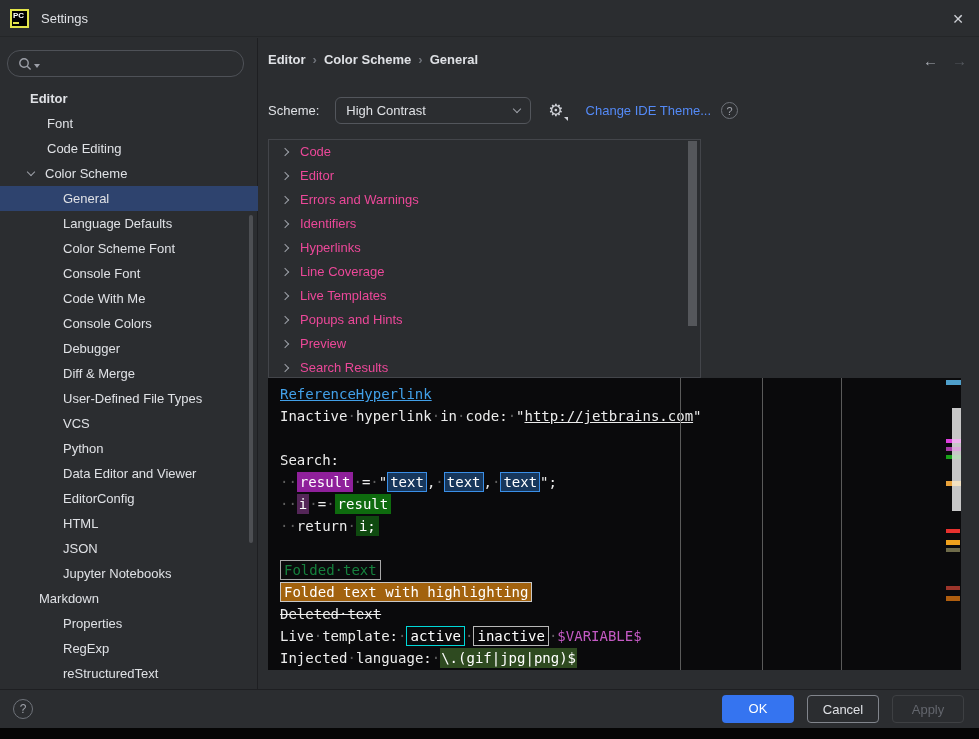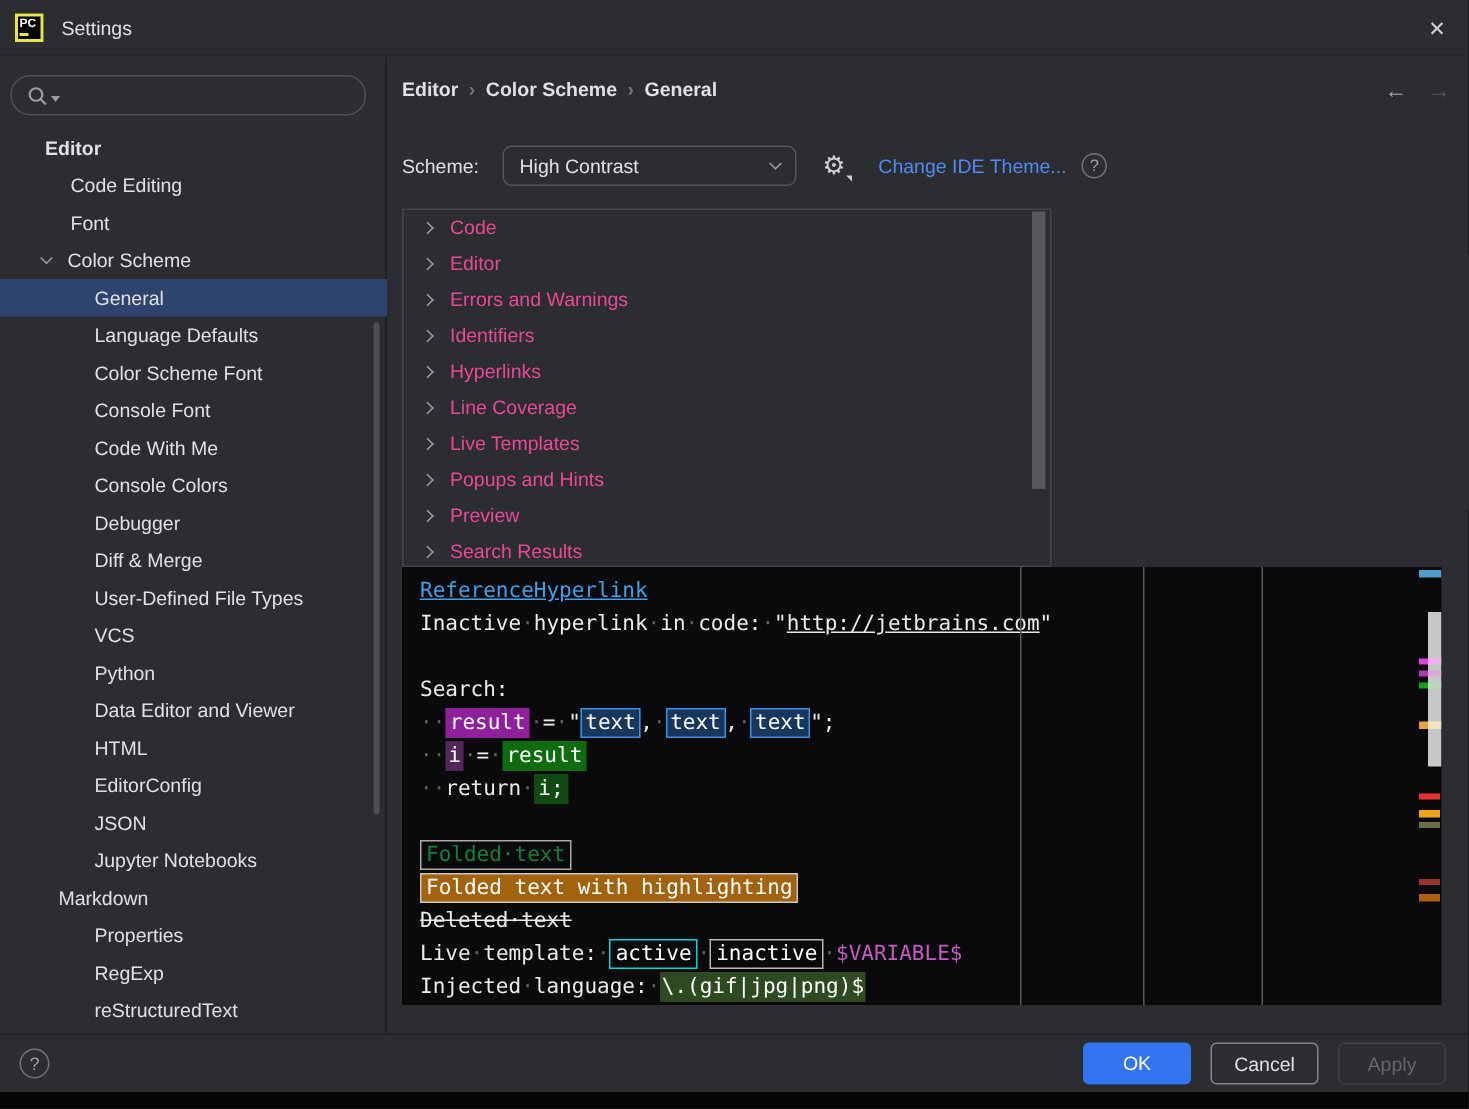--- a/index.html
+++ b/index.html
@@ -122,24 +122,24 @@
         <line x1="9.2" y1="9.2" x2="12.6" y2="12.6" stroke="#9DA0A8" stroke-width="1.4"></line>
       </svg>
       <span class="caret"></span>
       <input type="text" value="" style="">
     </div>
     <div class="sb-list" id="sidebar-list">
         <div class="sb-row bold" style="padding-left: 30px;">
           <span>Editor</span>
         </div>
         <div class="sb-row" style="padding-left: 47px;">
+          <span>Font</span>
+        </div>
+        <div class="sb-row" style="padding-left: 47px;">
           <span>Code Editing</span>
-        </div>
-        <div class="sb-row" style="padding-left: 47px;">
-          <span>Font</span>
         </div>
         <div class="sb-row" style="padding-left: 28px;">
           <span class="chev exp" style="margin-right: 11px;"></span>
           <span>Color Scheme</span>
         </div>
         <div class="sb-row selected" style="padding-left: 63px;">
           <span>General</span>
         </div>
         <div class="sb-row" style="padding-left: 63px;">
           <span>Language Defaults</span>
@@ -168,24 +168,24 @@
         <div class="sb-row" style="padding-left: 63px;">
           <span>VCS</span>
         </div>
         <div class="sb-row" style="padding-left: 63px;">
           <span>Python</span>
         </div>
         <div class="sb-row" style="padding-left: 63px;">
           <span>Data Editor and Viewer</span>
         </div>
         <div class="sb-row" style="padding-left: 63px;">
+          <span>EditorConfig</span>
+        </div>
+        <div class="sb-row" style="padding-left: 63px;">
           <span>HTML</span>
-        </div>
-        <div class="sb-row" style="padding-left: 63px;">
-          <span>EditorConfig</span>
         </div>
         <div class="sb-row" style="padding-left: 63px;">
           <span>JSON</span>
         </div>
         <div class="sb-row" style="padding-left: 63px;">
           <span>Jupyter Notebooks</span>
         </div>
         <div class="sb-row" style="padding-left: 39px;">
           <span>Markdown</span>
         </div>

